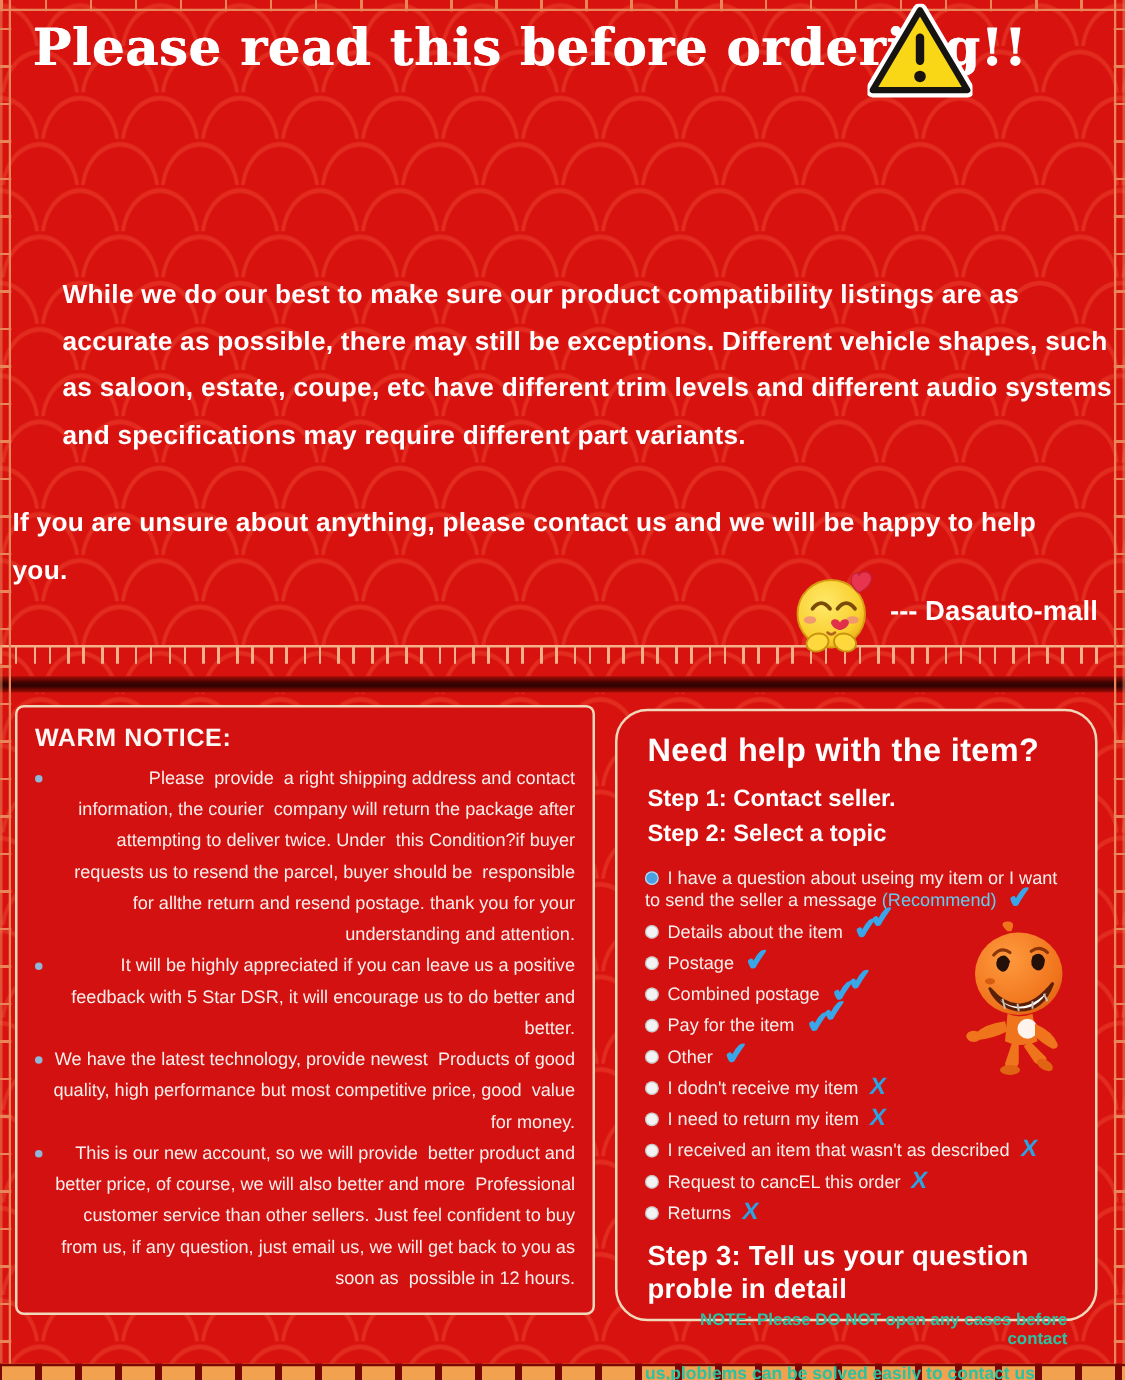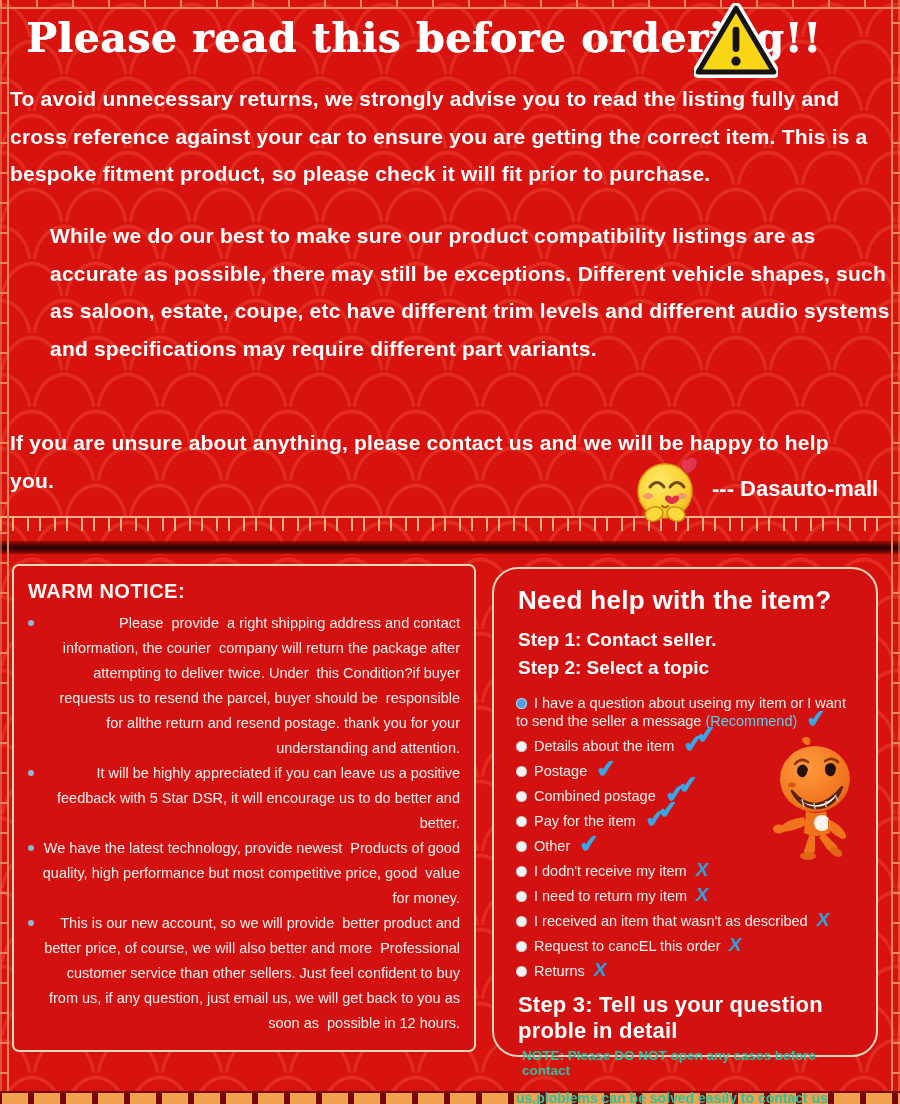--- a/index.html
+++ b/index.html
@@ -33,21 +33,21 @@
   .darkband{position:absolute;left:0;right:0;top:541px;height:13px;z-index:2;
     background:linear-gradient(180deg,#a60c06 0%,#3c0302 40%,#2e0202 60%,#a60c06 100%);}
 
   
   .title{position:absolute;left:26px;top:14px;z-index:4;color:#fff;
     font-family:"DejaVu Serif",serif;font-weight:bold;font-size:41px;letter-spacing:.5px;
     text-shadow:.6px 0 #fff;}
   .warn{position:absolute;left:694px;top:3px;z-index:4;}
   .para{position:absolute;left:10px;width:858px;z-index:4;color:#fff;
     font-weight:bold;font-size:21px;line-height:37.5px;letter-spacing:.2px;}
-  .p1{top:80px;} .p2{top:217px;margin-left:40px;} .p3{top:424px;}
+  .p1{top:80px;} .p2{top:217px;margin-left:40px;} .p3{top:400px;}
   .sig-emoji{position:absolute;left:632px;top:454px;z-index:4;}
   .sig-text{position:absolute;left:712px;top:476px;z-index:4;color:#fff;font-weight:bold;font-size:22px;}
 
   
   .panel{position:absolute;z-index:4;background:#d31110;border:2px solid #f0d9ba;box-sizing:border-box;}
   .panel.warm{left:12px;top:564px;width:464px;height:488px;border-radius:7px;padding:12px 14px;}
   .panel.help{left:492px;top:567px;width:386px;height:490px;border-radius:26px;padding:12px 22px;}
 
   .wn-title{color:#fdf6f2;font-weight:bold;font-size:20px;letter-spacing:.5px;margin:2px 0 8px 0;}
   .wn-list{list-style:none;margin:0;padding:0;}
@@ -61,21 +61,21 @@
   .radio{display:inline-block;width:11px;height:11px;border-radius:50%;background:#f3f3f3;
     margin-right:7px;vertical-align:-1px;box-shadow:0 0 0 1px rgba(120,120,120,.35) inset;}
   .radio.sel{background:#4aa0e0;box-shadow:0 0 0 1px #bcd8ef inset;}
   .recommend{font-size:14.5px;}
   .check{display:inline-block;height:10px;line-height:10px;font-size:24px;font-weight:bold;
     margin-left:9px;transform:translateY(1px) rotate(-6deg);}
   .check.stack{margin-left:-7px;transform:translateY(-8px) rotate(-6deg);}
   .xmark{display:inline-block;height:13px;line-height:13px;font-weight:bold;font-size:19px;
     margin-left:9px;transform:skewX(-10deg);}
   .hp-step3{color:#fff;font-weight:bold;font-size:22px;margin:12px 0 4px 2px;letter-spacing:.2px;}
-  .hp-note1{font-weight:bold;font-size:13.5px;margin:4px 0 0 6px;}
+  .hp-note1{font-weight:bold;font-size:13.5px;margin:4px 0 0 6px;text-align:right;}
   .hp-note2{font-weight:bold;font-size:14px;margin:12px 0 0 0;}
   .mascot{position:absolute;right:14px;top:168px;z-index:1;}
 </style>
 </head>
 <body>
 
 <div id="stage">
 
   <div class="strip top"></div>
   <div class="strip left"></div>
@@ -88,21 +88,20 @@
 
   <span class="warn">
     <svg width="84" height="76" viewBox="0 0 100 90">
       <path d="M50,6 L95,82 L5,82 Z" fill="none" stroke="#ffffff" stroke-width="14" stroke-linejoin="round"></path>
       <path d="M50,6 L95,82 L5,82 Z" fill="#f9d616" stroke="#171310" stroke-width="6" stroke-linejoin="round"></path>
       <rect x="46" y="28" width="8" height="30" rx="4" fill="#171310"></rect>
       <circle cx="50" cy="69" r="5.5" fill="#171310"></circle>
     </svg>
   </span>
 
-  <div class="para p1">To avoid unnecessary returns, we strongly advise you to read the listing fully and cross reference against your car to ensure you are getting the correct item.  This is a bespoke fitment product, so please check it will fit prior to purchase.</div>
   <div class="para p2">While we do our best to make sure our product compatibility listings are as accurate  as possible, there may still be exceptions. Different vehicle shapes, such as saloon,  estate, coupe, etc have different trim levels and different audio systems and specifications may require different part variants.</div>
   <div class="para p3">If you are unsure about anything,  please contact us and we will be happy to help you.</div>
 
   <span class="sig-emoji">
     <svg width="72" height="70" viewBox="0 0 72 70">
       <defs>
         <radialGradient id="face" cx="40%" cy="35%" r="75%">
           <stop offset="0%" stop-color="#ffe96a"></stop>
             <stop offset="70%" stop-color="#f9cf2e"></stop>
             <stop offset="100%" stop-color="#eaa614"></stop>

